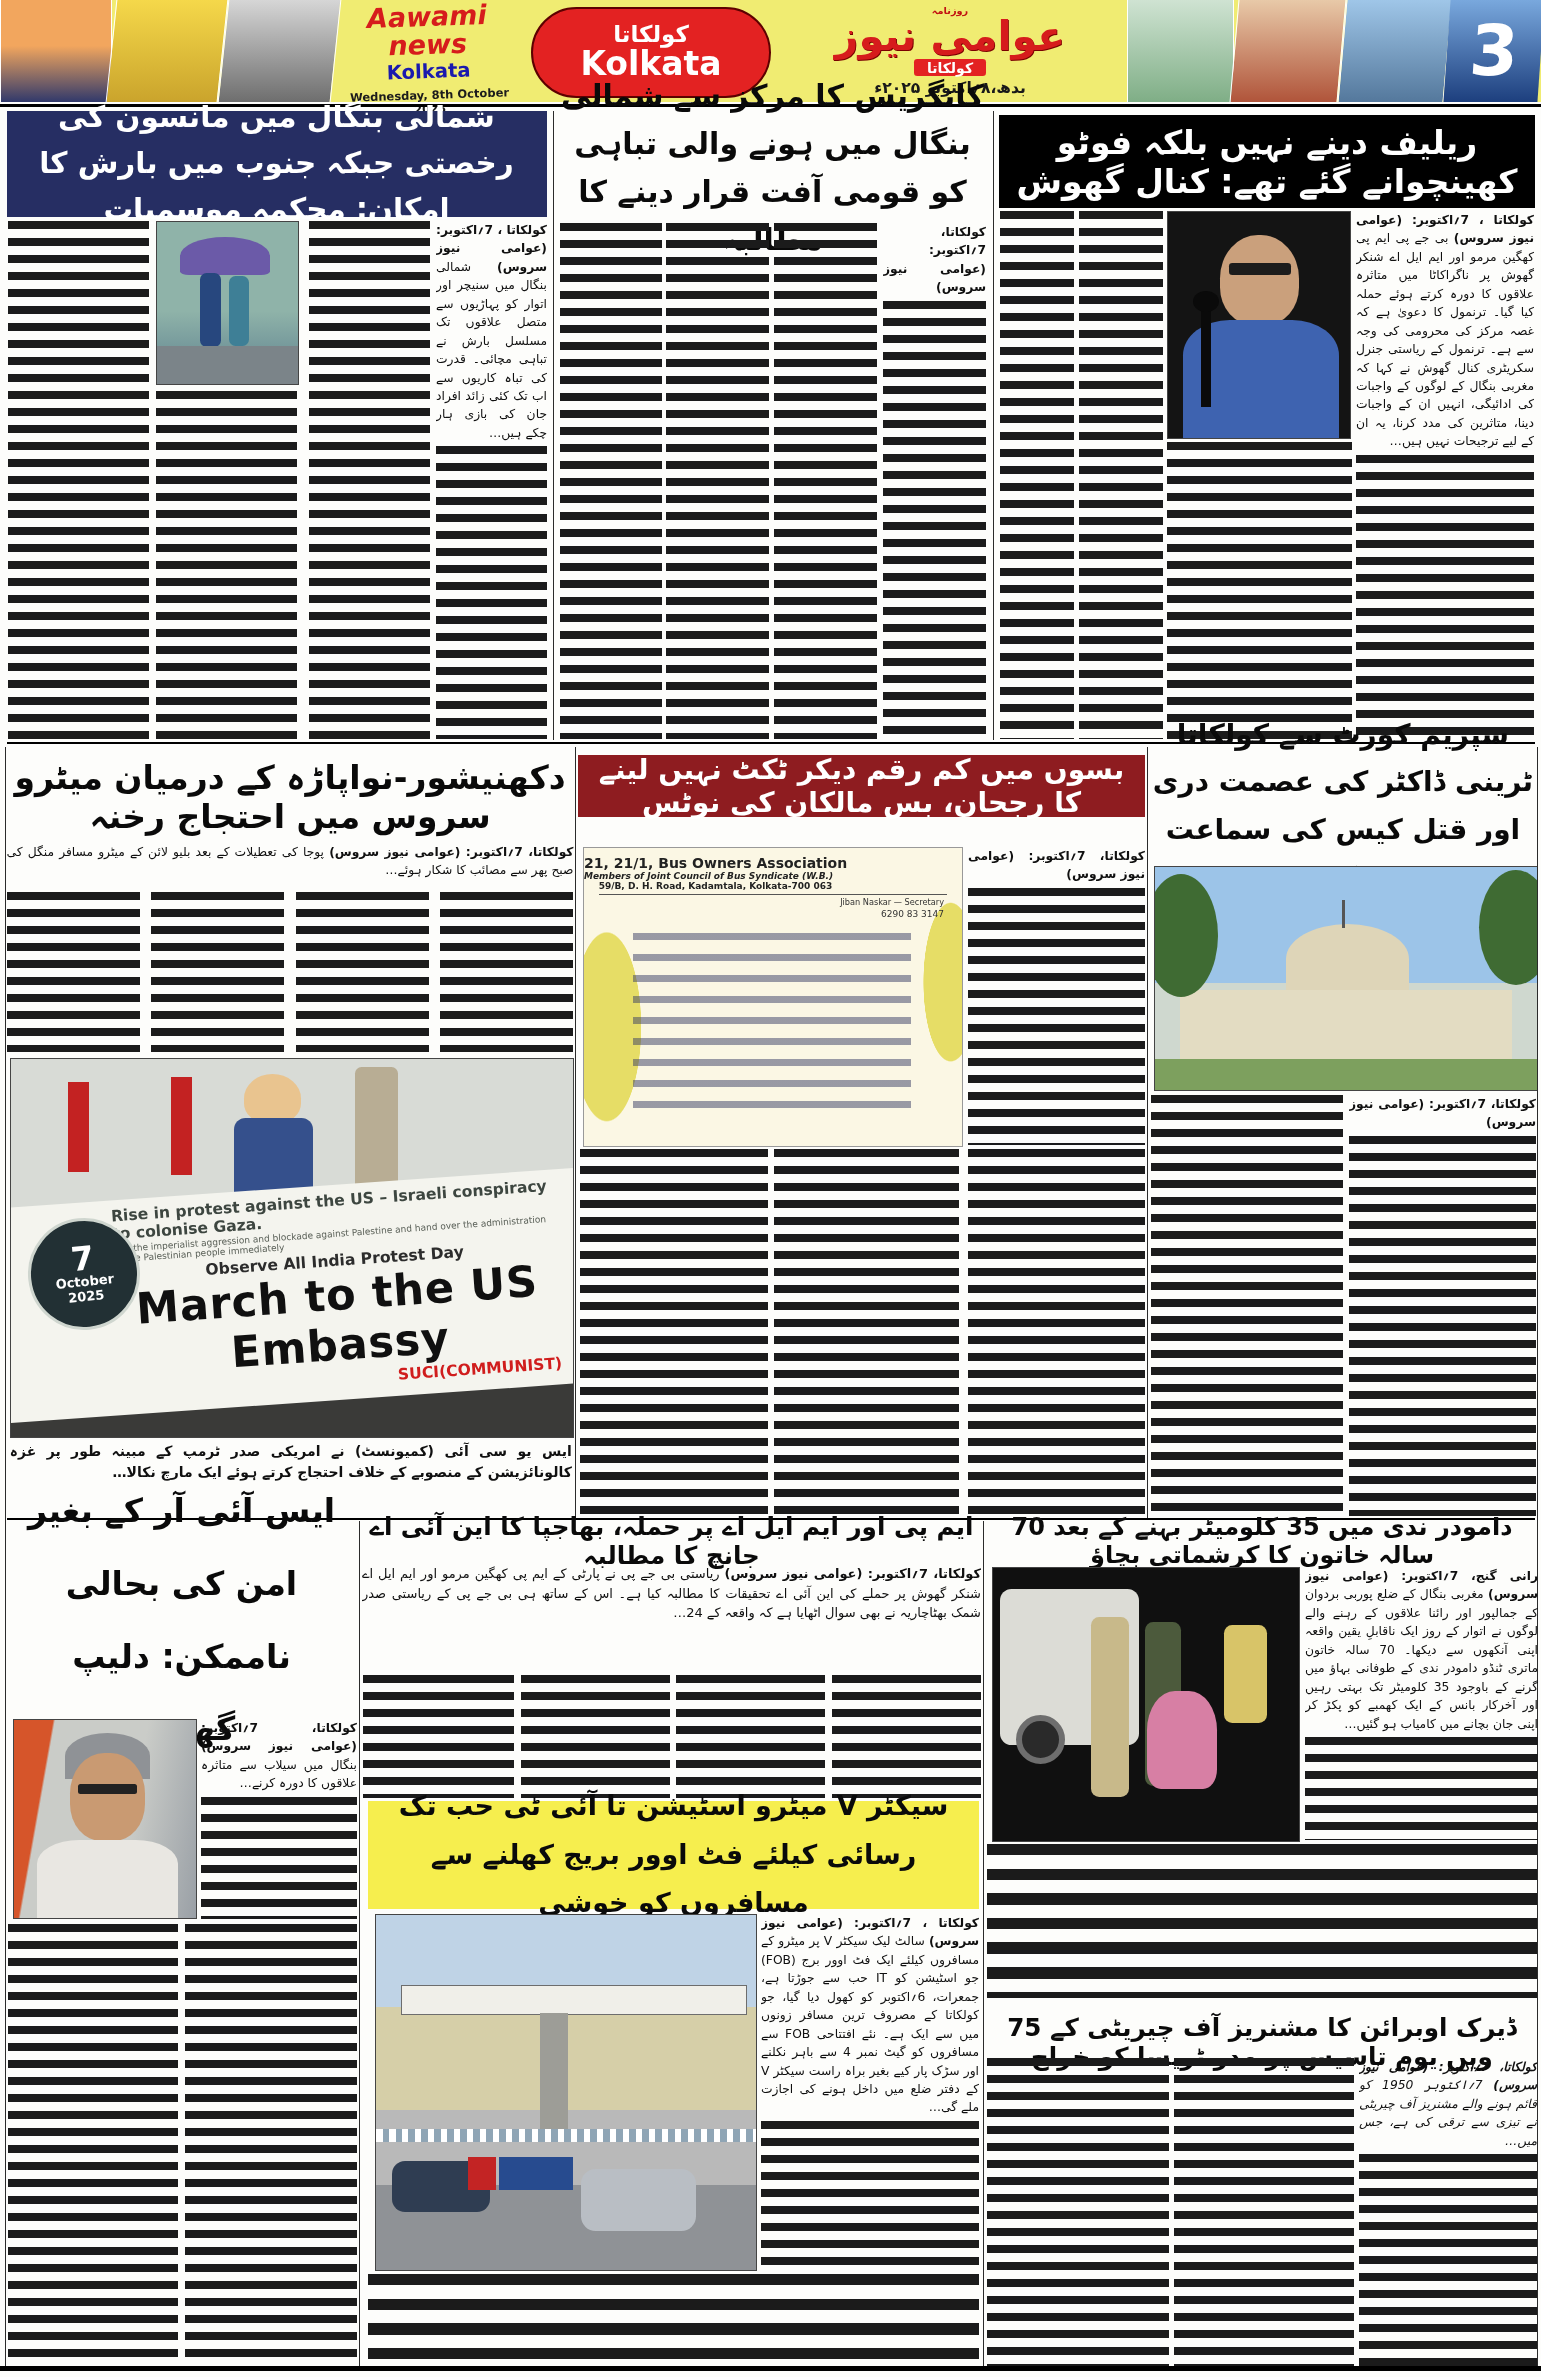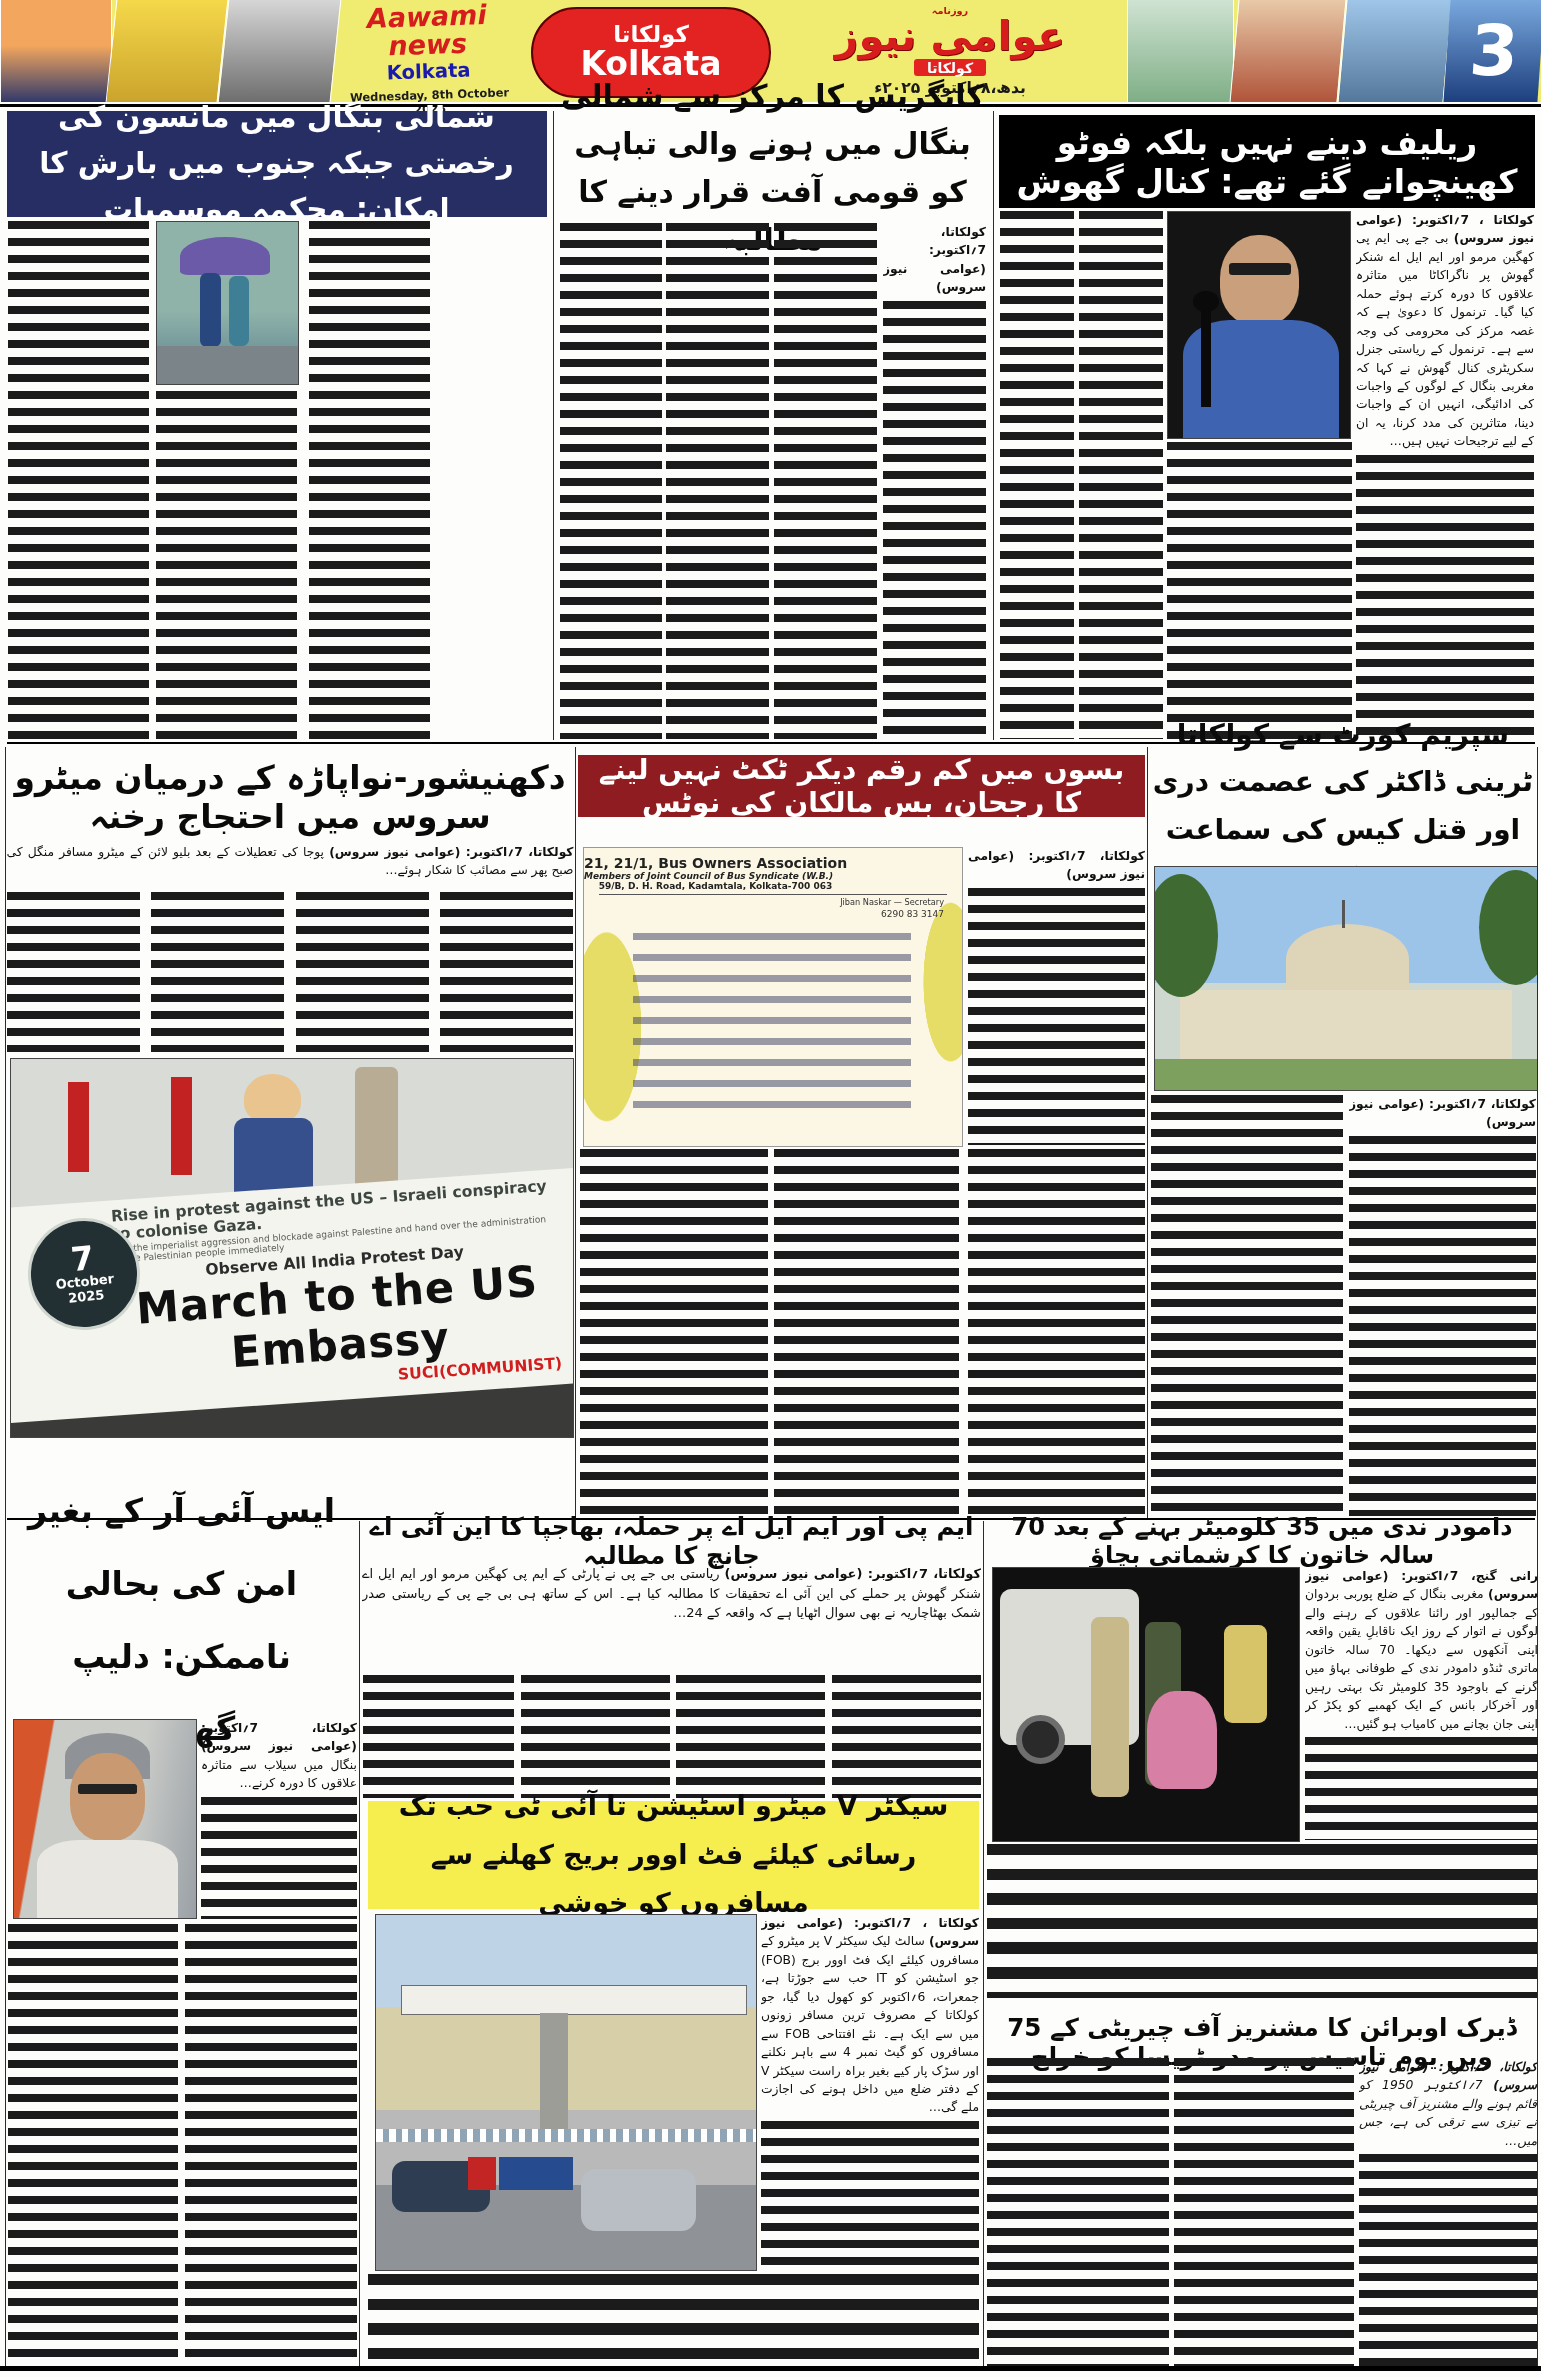--- a/index.html
+++ b/index.html
@@ -92,20 +92,24 @@
 
   <div class="abs rule" style="left:0;top:104px;width:1542px;height:2.5px;"></div>
 
   <div class="abs hl urdu" style="left:6.5px;top:111px;width:540px;height:106px;background:#262e63;color:#fff;font-size:29.5px;line-height:1.55;padding:0 11.5px;box-sizing:border-box;">شمالی بنگال میں مانسون کی رخصتی جبکہ جنوب میں بارش کا امکان: محکمہ موسمیات</div>
   <div class="photo" style="left:156px;top:221px;width:141px;height:162px;background:linear-gradient(180deg,#8fb3a9 0 55%,#5c7f8e);">
     <div class="abs" style="left:23px;top:14.7px;width:90px;height:38px;background:#6b5aa8;border-radius:50% 50% 10% 10%;"></div>
     <div class="abs" style="left:43px;top:51px;width:21px;height:74px;background:#27477e;border-radius:6.5px;"></div>
     <div class="abs" style="left:72px;top:54px;width:19.6px;height:70px;background:#3e7f96;border-radius:6.5px;"></div>
     <div class="abs" style="left:0;top:124px;width:141px;height:38px;background:#7b8489;"></div>
   </div>
+  <div class="col" style="left:436px;top:221px;width:111px;height:518px;">
+    <div class="para"><b>کولکاتا ، 7؍اکتوبر: (عوامی نیوز سروس)</b> <span>شمالی بنگال میں سنیچر اور اتوار کو پہاڑیوں سے متصل علاقوں تک مسلسل بارش نے تباہی مچائی۔ قدرت کی تباہ کاریوں سے اب تک کئی زائد افراد جان کی بازی ہار چکے ہیں…</span></div>
+    <div class="greek greekfill"></div>
+  </div>
   <div class="abs greek" style="left:309px;top:221px;width:121px;height:518px;"></div>
   <div class="abs greek" style="left:156px;top:391px;width:141px;height:348px;"></div>
   <div class="abs greek" style="left:8.2px;top:221px;width:141px;height:518px;"></div>
 
   <div class="abs hl urdu" style="left:558px;top:116px;width:429px;height:103px;color:#0a0a0a;font-size:30px;line-height:1.6;">کانگریس کا مرکز سے شمالی بنگال میں ہونے والی تباہی کو قومی آفت قرار دینے کا مطالبہ</div>
   <div class="col" style="left:883px;top:223px;width:103px;height:516px;">
     <div class="para"><b>کولکاتا، 7؍اکتوبر: (عوامی نیوز سروس)</b></div>
     <div class="greek greekfill"></div>
   </div>
   <div class="abs greek" style="left:774px;top:223px;width:103px;height:516px;"></div>
@@ -155,20 +159,23 @@
       <div class="bl3">Observe All India Protest Day</div>
       <div class="bmain">March to the US Embassy</div>
       <div class="borg">SUCI(COMMUNIST)</div>
     </div>
     <div class="blogo">
       <div class="d7">7</div>
       <div class="dm">October</div>
       <div class="dm">2025</div>
     </div>
   </div>
+  <div class="abs para" style="left:9.8px;top:1441px;width:562px;height:72px;font-size:14px;font-weight:bold;overflow:hidden;">
+    <span>ایس یو سی آئی (کمیونسٹ) نے امریکی صدر ٹرمپ کے مبینہ طور پر غزہ کالونائزیشن کے منصوبے کے خلاف احتجاج کرتے ہوئے ایک مارچ نکالا…</span>
+  </div>
 
   <div class="abs hl urdu" style="left:578px;top:755px;width:567px;height:62px;background:#8e1c20;color:#fff;font-size:28px;padding:0 5px;box-sizing:border-box;">بسوں میں کم رقم دیکر ٹکٹ نہیں لینے کا رجحان، بس مالکان کی نوٹس</div>
   <div class="photo" style="left:583px;top:847px;width:378px;height:298px;border:0.8px solid #999;
               background:radial-gradient(ellipse 57px 156px at 6% 60%, #e6dd66 0 60%, rgba(0,0,0,0) 61%),
                          radial-gradient(ellipse 45px 131px at 97% 45%, #e6dd66 0 60%, rgba(0,0,0,0) 61%),#fbf7e4;">
     <div class="notice-head" style="margin-top:6.5px;font-size:14px;">21, 21/1, Bus Owners Association</div>
     <div class="notice-head" style="font-size:9px;font-style:italic;">Members of Joint Council of Bus Syndicate (W.B.)</div>
     <div class="notice-head" style="font-size:9px;border-bottom:0.8px solid #555;padding-bottom:3.3px;margin:0 14.7px;">59/B, D. H. Road, Kadamtala, Kolkata-700 063</div>
     <div class="abs" style="right:18px;top:49px;font-size:8.2px;color:#333;">Jiban Naskar — Secretary</div>
     <div class="abs" style="right:18px;top:61px;font-size:9px;color:#333;">6290 83 3147</div>

